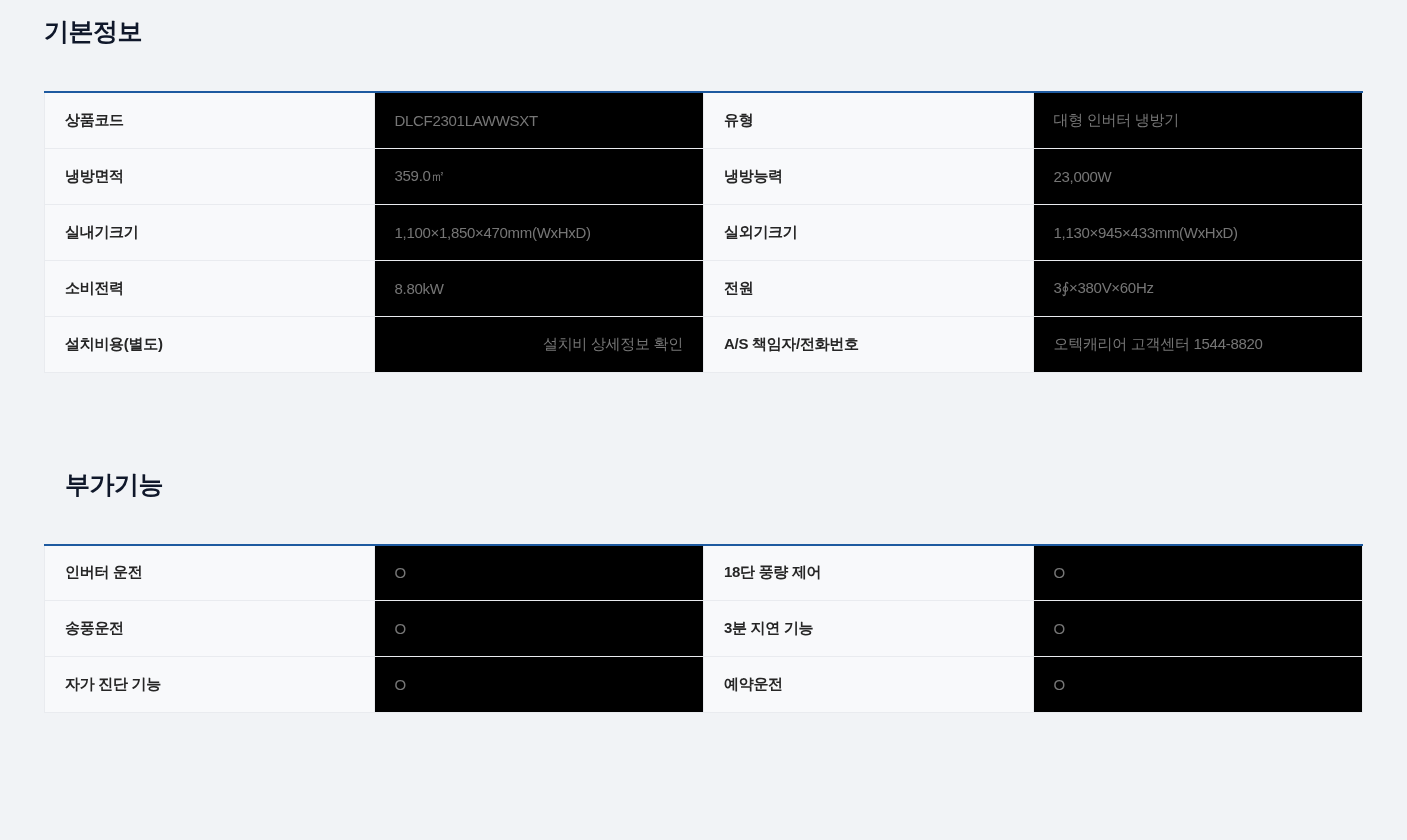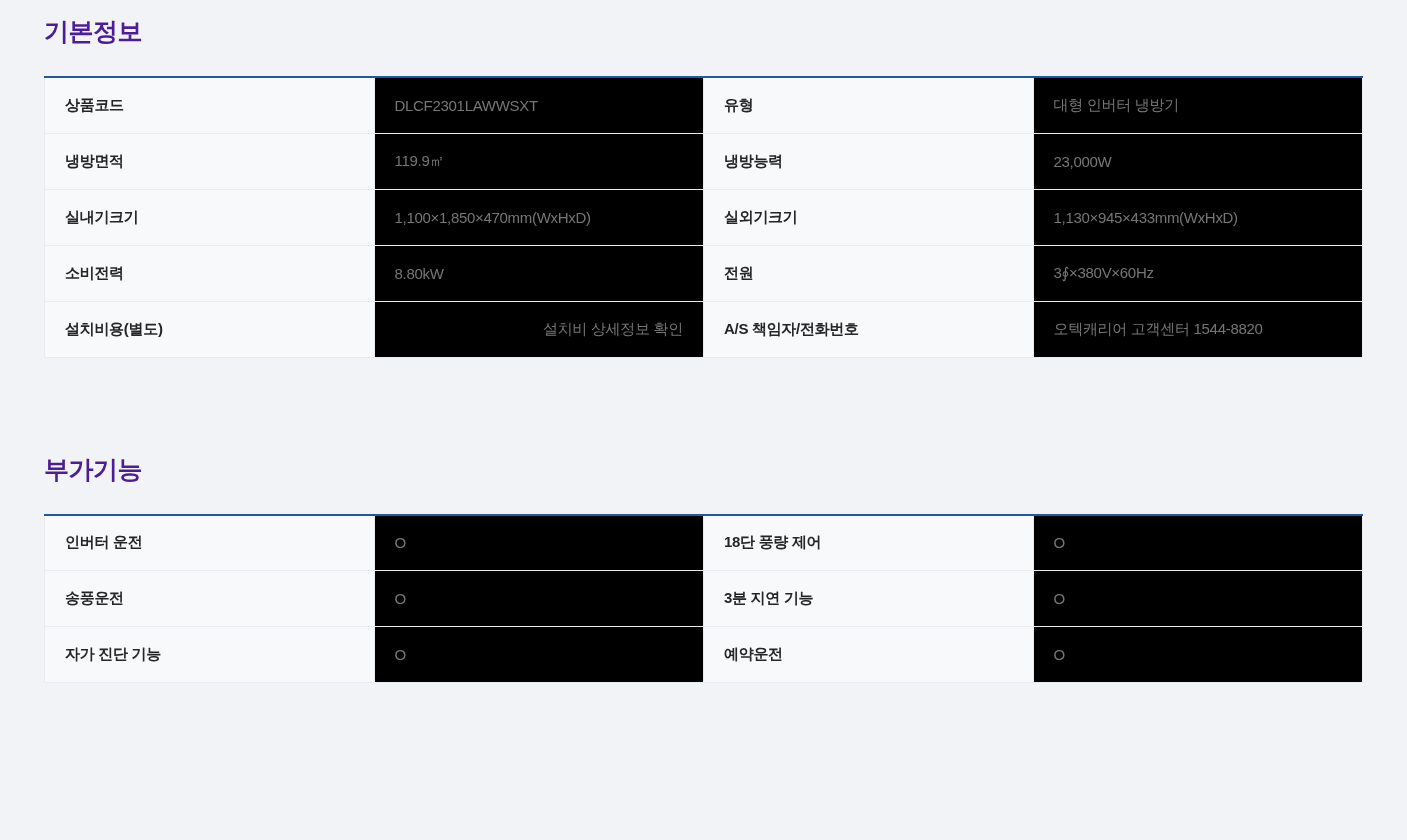--- a/index.html
+++ b/index.html
@@ -6,33 +6,34 @@
   html, body {
     width: 1407px;
     height: 840px;
     background: #f1f3f6;
     font-family: "Liberation Sans", "DejaVu Sans", sans-serif;
   }
   .wrap {
     padding: 16px 44px 0 44px;
   }
   .section-title {
-    color: #4c1d95;
+    color: #0f172a;
     font-size: 25px;
     font-weight: 700;
     line-height: 30px;
     letter-spacing: -0.5px;
   }
   .section-title.second {
     margin-top: 96px;
+    margin-left: 21px;
   }
   table.spec-table {
     width: 100%;
     border-collapse: collapse;
-    margin-top: 30px;
+    margin-top: 45px;
     border-top: 2px solid #1e5aa0;
     background: #ffffff;
   }
   table.spec-table th,
   table.spec-table td {
     width: 25%;
     height: 56px;
     padding: 0 20px;
     font-size: 15px;
     text-align: left;
@@ -66,21 +67,21 @@
   <table class="spec-table">
     <tbody>
       <tr>
         <th>상품코드</th>
         <td>DLCF2301LAWWSXT</td>
         <th>유형</th>
         <td>대형 인버터 냉방기</td>
       </tr>
       <tr>
         <th>냉방면적</th>
-        <td>119.9㎡</td>
+        <td>359.0㎡</td>
         <th>냉방능력</th>
         <td>23,000W</td>
       </tr>
       <tr>
         <th>실내기크기</th>
         <td>1,100×1,850×470mm(WxHxD)</td>
         <th>실외기크기</th>
         <td>1,130×945×433mm(WxHxD)</td>
       </tr>
       <tr>

